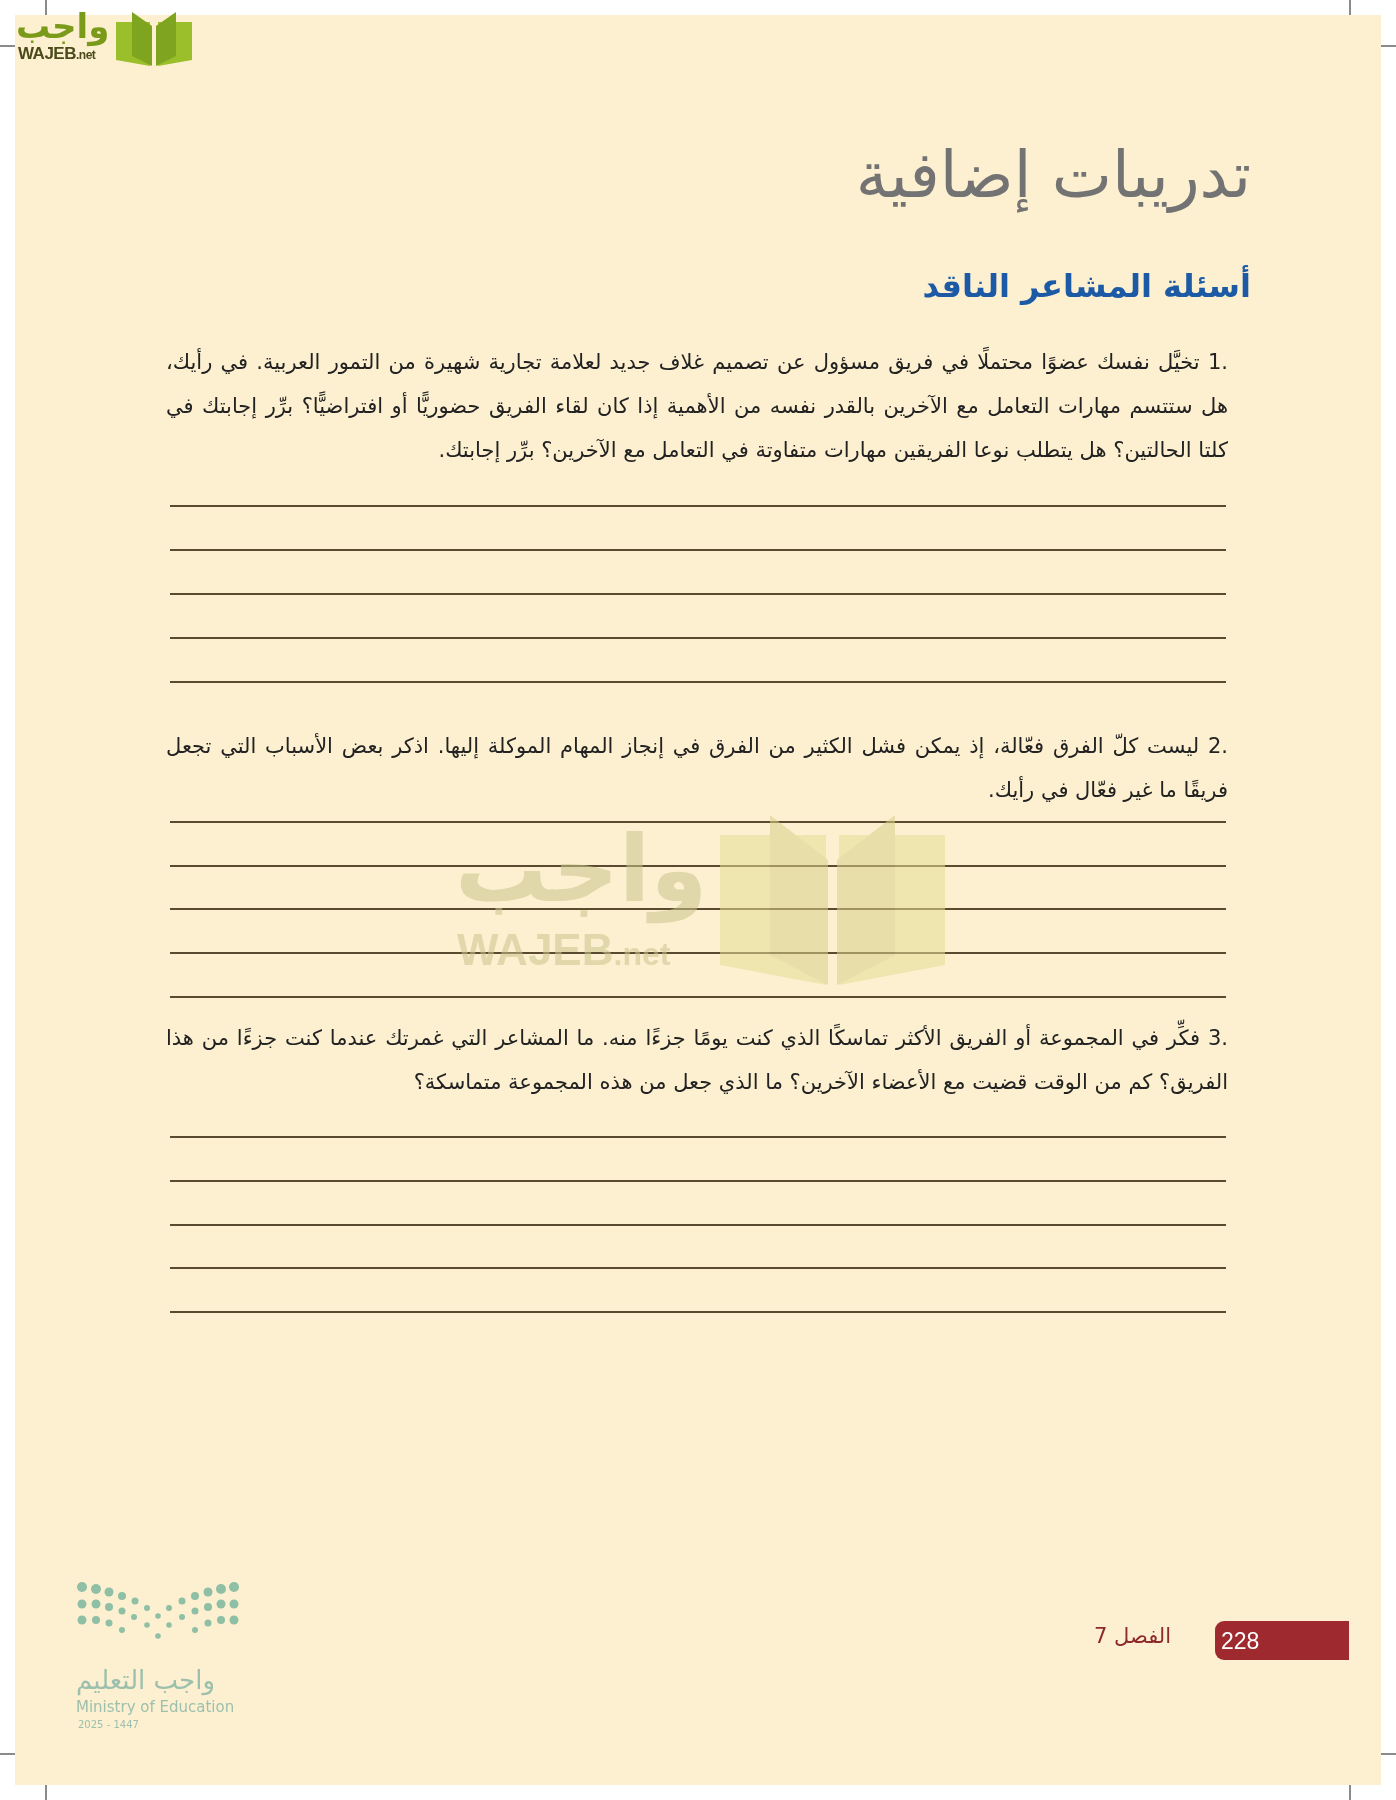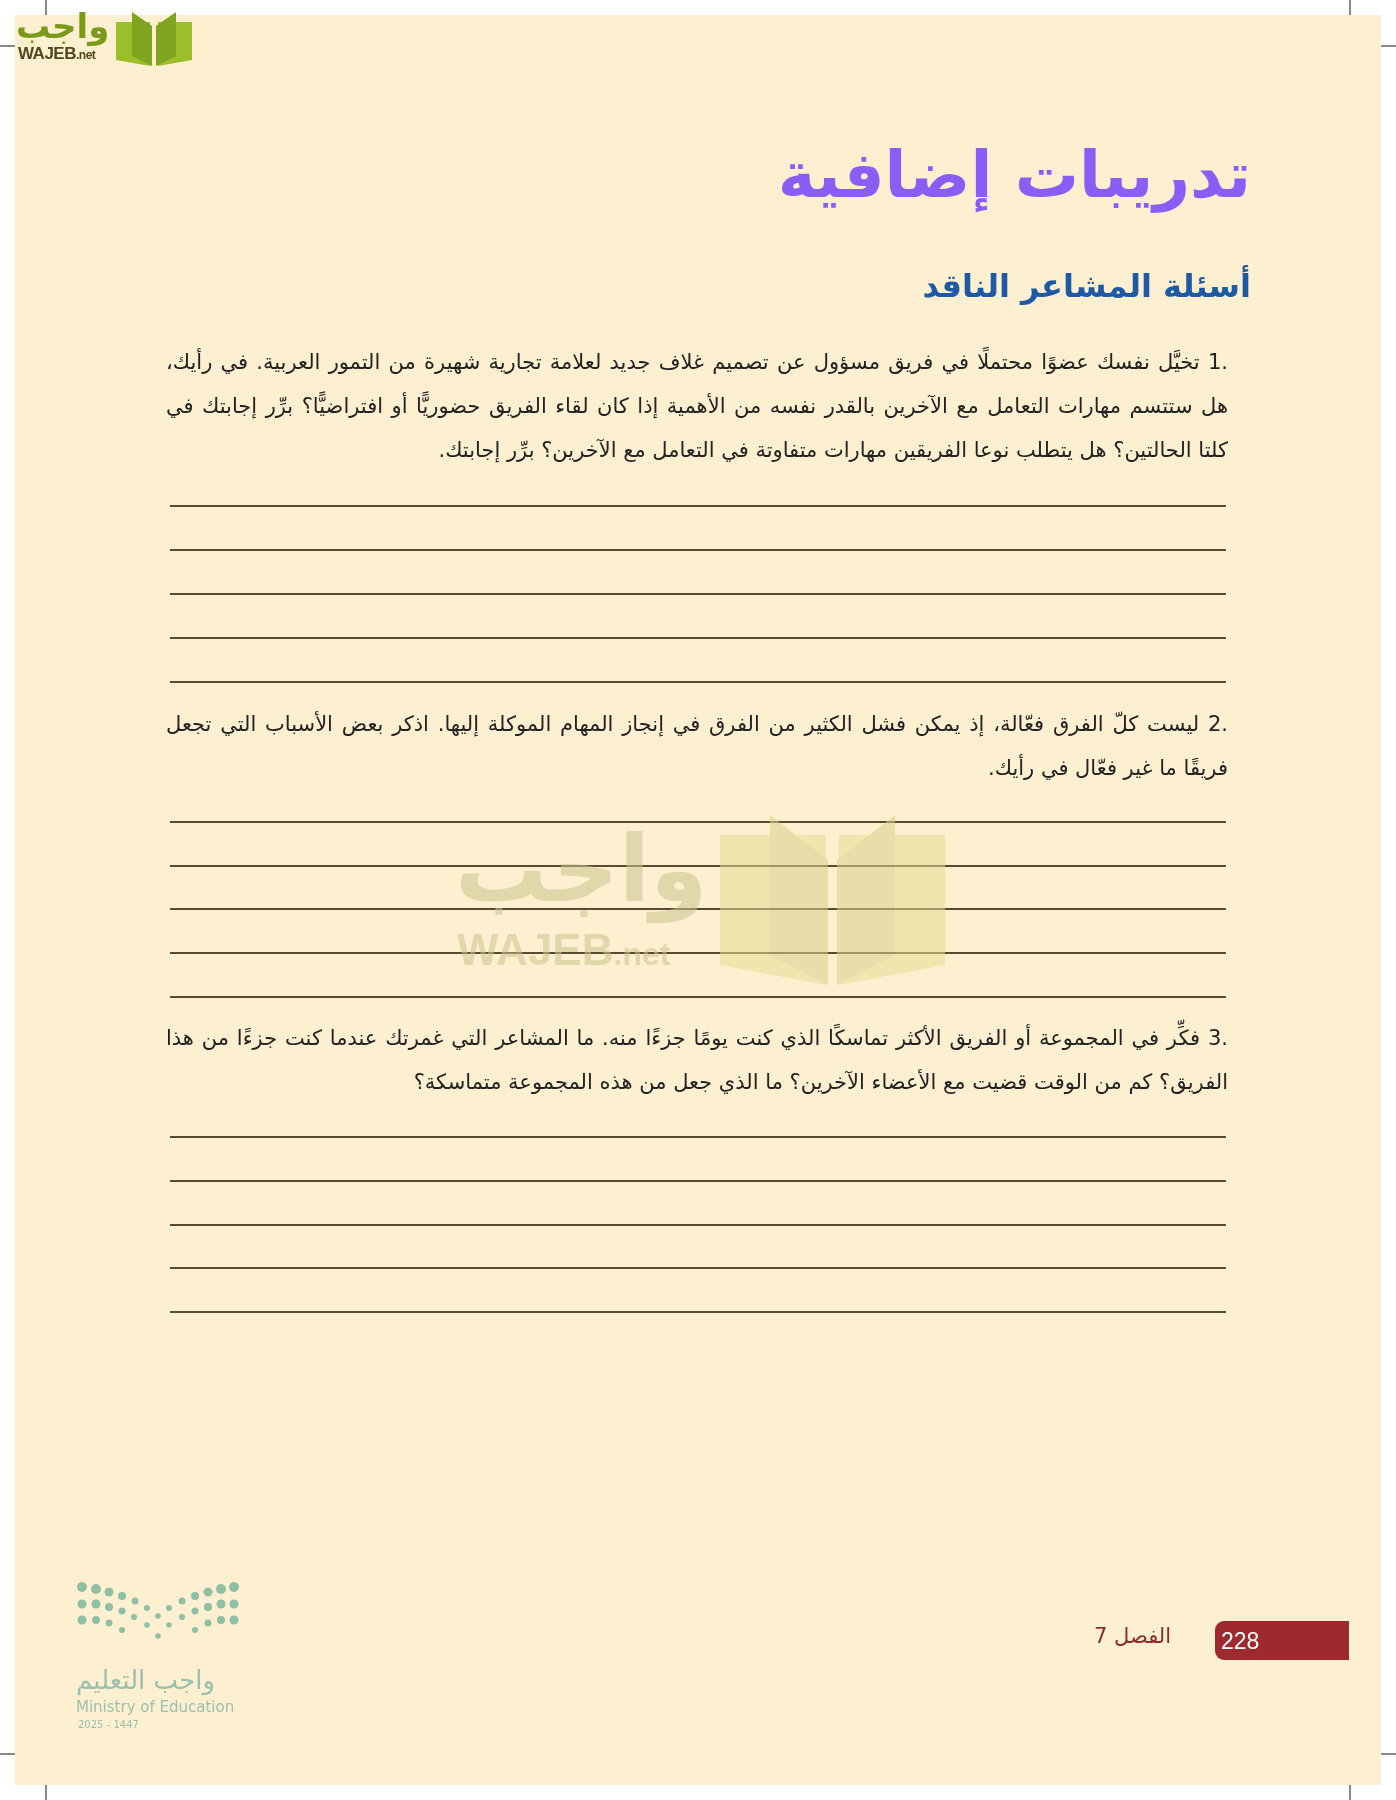--- a/index.html
+++ b/index.html
@@ -65,23 +65,23 @@
       top: 4px;
     }
 
     
     .title {
       position: absolute;
       right: 145px;
       top: 130px;
       direction: rtl;
       font-family: "DejaVu Sans", sans-serif;
-      font-weight: bold;
+      font-weight: normal;
       font-size: 64px;
-      color: #8b5cf6;
+      color: #737373;
       line-height: 90px;
       margin: 0;
     }
     .subtitle {
       position: absolute;
       right: 145px;
       top: 262px;
       direction: rtl;
       font-family: "DejaVu Sans", sans-serif;
       font-weight: bold;
@@ -101,21 +101,21 @@
       font-family: "DejaVu Sans", sans-serif;
       font-size: 21px;
       line-height: 44px;
       color: #222222;
     }
     .question .num {
       direction: ltr;
       unicode-bidi: isolate;
     }
     .q1 { top: 340px; margin-left: 40px; }
-    .q2 { top: 702px; }
+    .q2 { top: 724px; }
     .q3 { top: 1016px; }
 
     .answer-line {
       position: absolute;
       left: 170px;
       width: 1056px;
       height: 2px;
       background: #5a4a30;
     }
 

